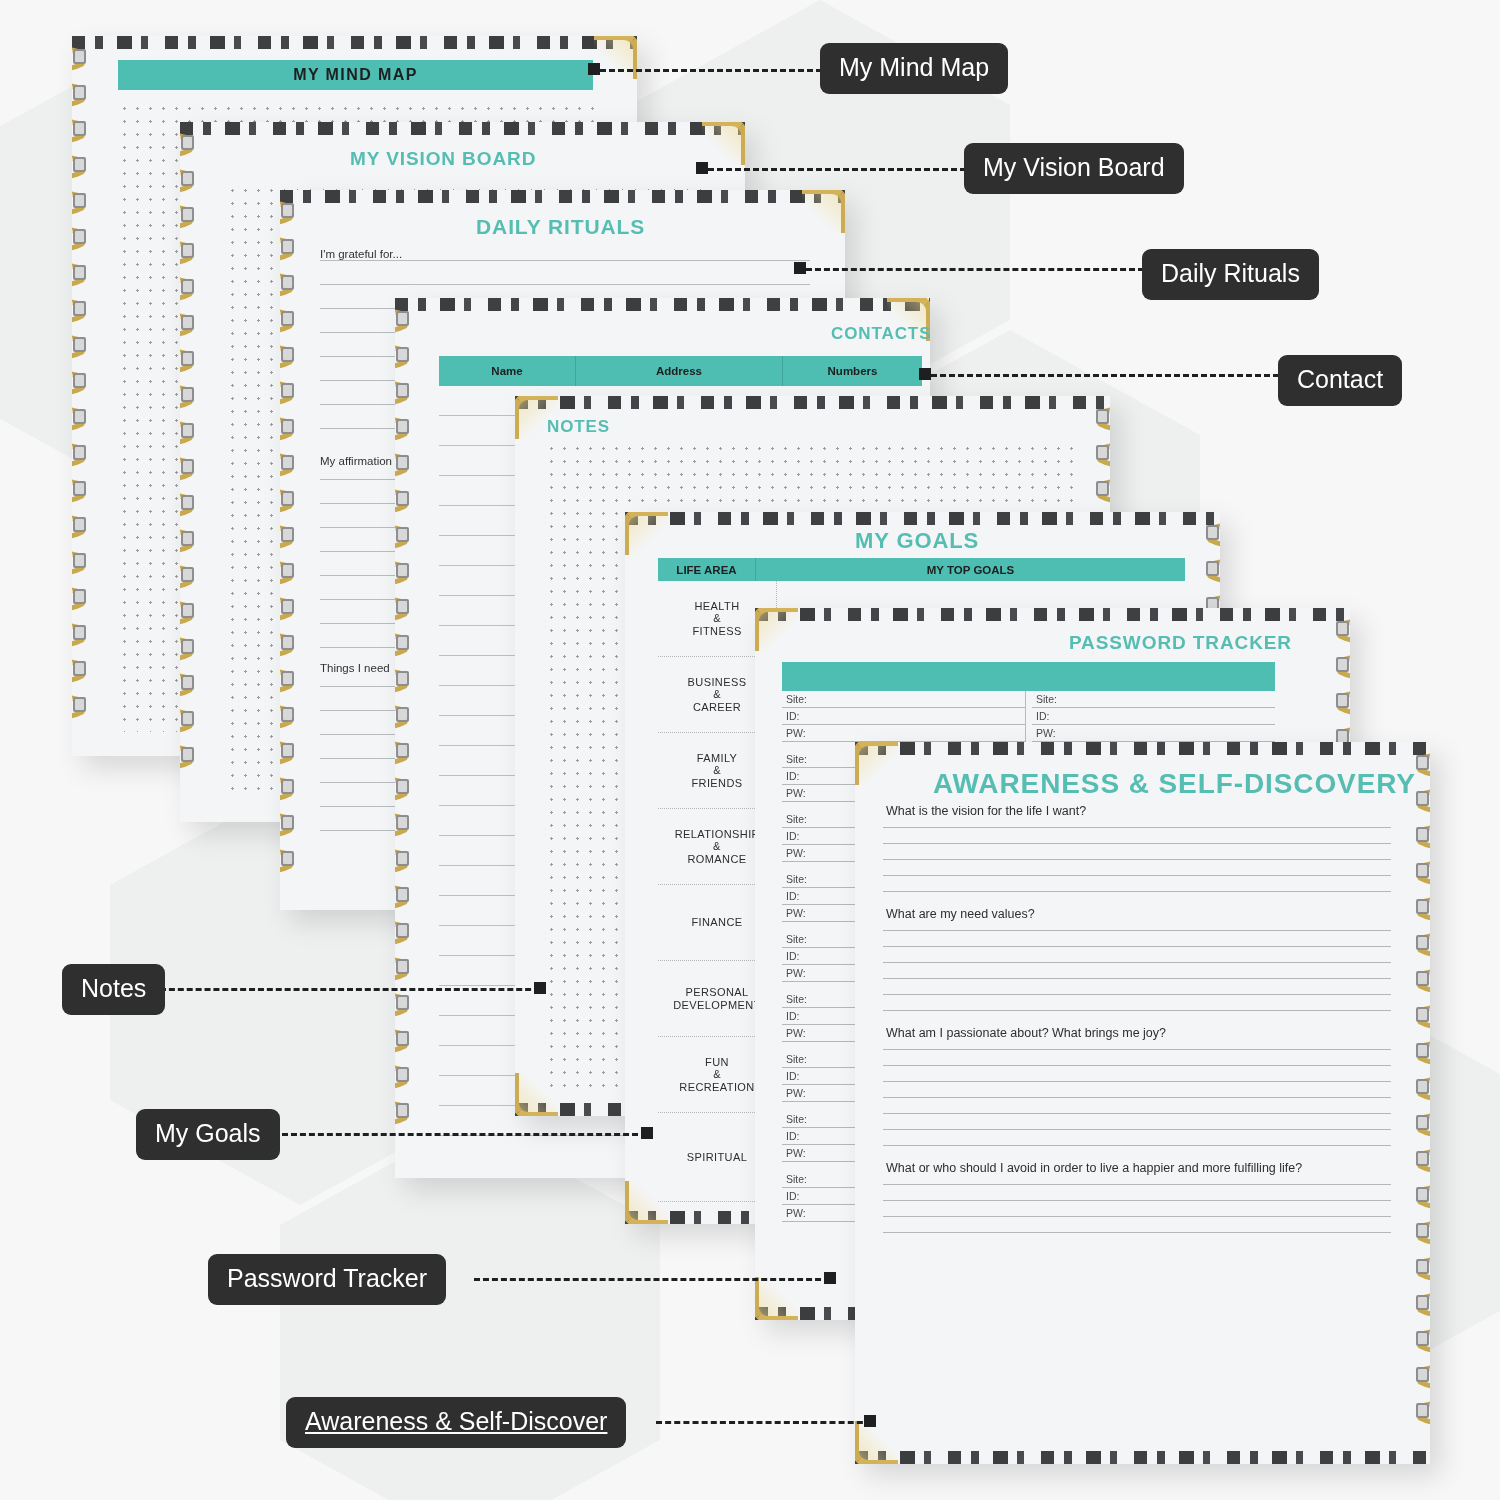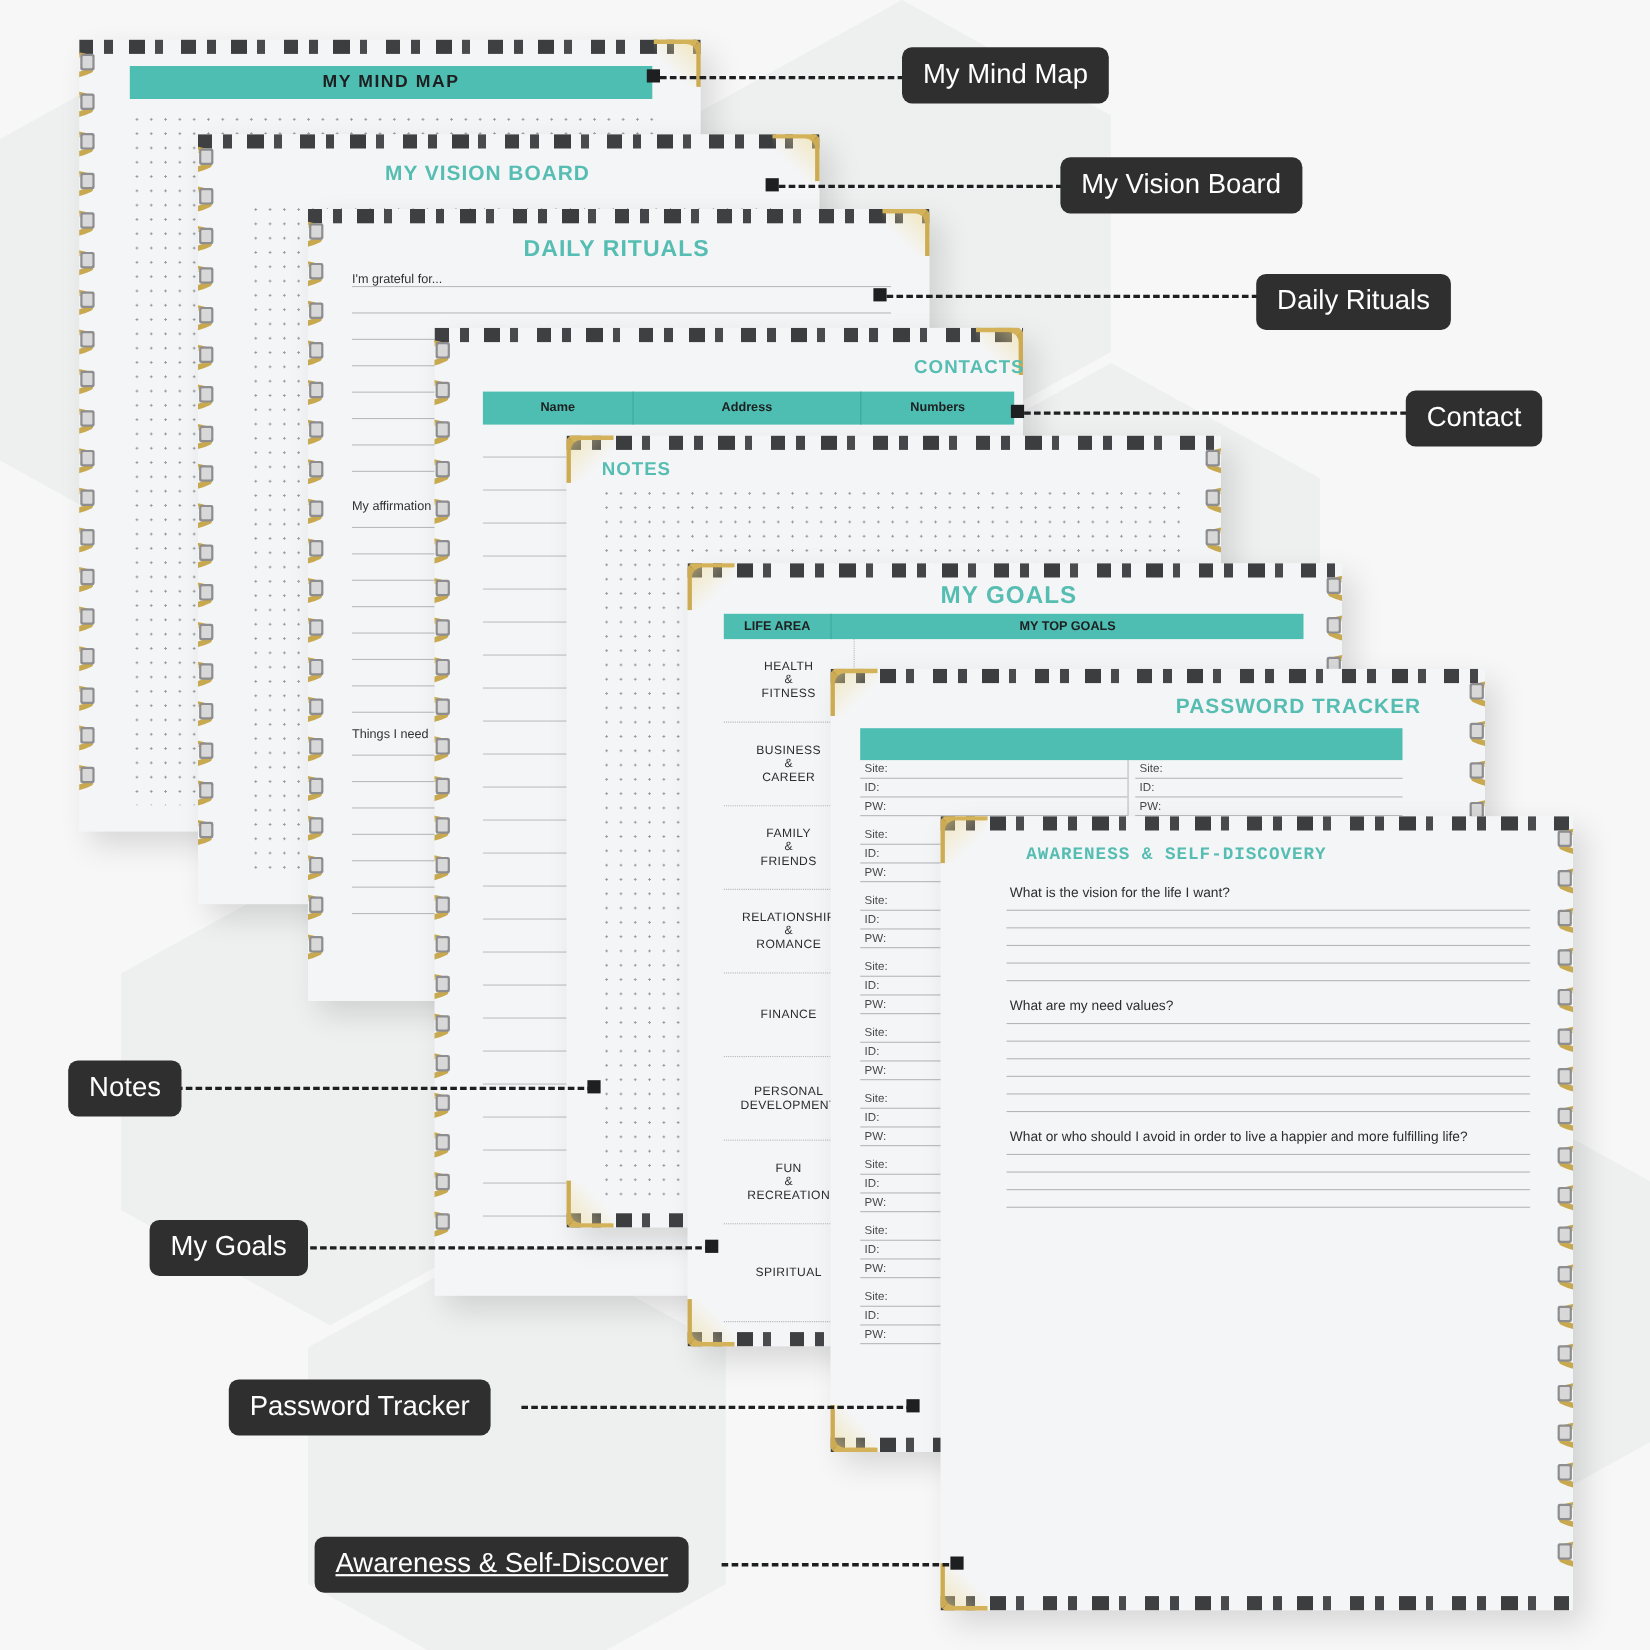--- a/index.html
+++ b/index.html
@@ -126,21 +126,21 @@
   .pwcol { flex: 1; }
   .pwcol.first { border-right: 1px solid #b9bcbf; }
   .pwgroup { padding-bottom: 9px; }
   .pwline {
     border-bottom: 1px solid #b5b8bb;
     font-size: 10.5px; color: #47494b;
     padding-left: 4px; height: 17px; line-height: 16px;
   }
 
   
-  .qblock { margin-bottom: 4px; margin-left: 32px; }
+  .qblock { margin-bottom: 4px; }
   .qtext {
     font-size: 12.5px; color: #2c2e30;
     padding-left: 3px; margin-bottom: 9px;
     white-space: nowrap;
   }
   .qline { height: 1px; background: #b4b7ba; margin-bottom: 15px; }
 
   
   .callout {
     position: absolute;
@@ -1046,21 +1046,21 @@
           <rect x="4" y="625" width="13" height="15" rx="2" fill="#8e8e90"></rect>
           <rect x="6" y="627" width="9" height="11" rx="1" fill="#d8d8d9"></rect>
           <path d="M10 664 C 42 655, 60 666, 48 677 C 38 685, 18 681, 8 676" fill="none" stroke="#c9a94f" stroke-width="5" stroke-linecap="round"></path>
           <path d="M10 665 C 38 658, 55 667, 45 676" fill="none" stroke="#efd79a" stroke-width="2.2" stroke-linecap="round"></path>
           <rect x="4" y="661" width="13" height="15" rx="2" fill="#8e8e90"></rect>
           <rect x="6" y="663" width="9" height="11" rx="1" fill="#d8d8d9"></rect>
         </svg></div>
     <div class="corner-tl"></div>
     <div class="corner-bl"></div>
 
-    <div class="ptitle" style="left:78px; top:26px; font-size:16px;font-family:Liberation Mono, monospace;">AWARENESS &amp; SELF-DISCOVERY</div>
+    <div class="ptitle" style="left:78px; top:26px; font-size:28px;">AWARENESS &amp; SELF-DISCOVERY</div>
 
     <div style="position:absolute; left:28px; top:62px; width:508px;">
 
       <div class="qblock">
         <div class="qtext">What is the vision for the life I want?</div>
         <div class="qline"></div>
         <div class="qline"></div>
         <div class="qline"></div>
         <div class="qline"></div>
         <div class="qline"></div>
@@ -1069,20 +1069,30 @@
       <div class="qblock">
         <div class="qtext">What are my need values?</div>
         <div class="qline"></div>
         <div class="qline"></div>
         <div class="qline"></div>
         <div class="qline"></div>
         <div class="qline"></div>
         <div class="qline"></div>
       </div>
 
+      <div class="qblock">
+        <div class="qtext">What am I passionate about? What brings me joy?</div>
+        <div class="qline"></div>
+        <div class="qline"></div>
+        <div class="qline"></div>
+        <div class="qline"></div>
+        <div class="qline"></div>
+        <div class="qline"></div>
+        <div class="qline"></div>
+      </div>
 
 
       <div class="qblock">
         <div class="qtext">What or who should I avoid in order to live a happier and more fulfilling life?</div>
         <div class="qline"></div>
         <div class="qline"></div>
         <div class="qline"></div>
         <div class="qline"></div>
       </div>
     </div>

